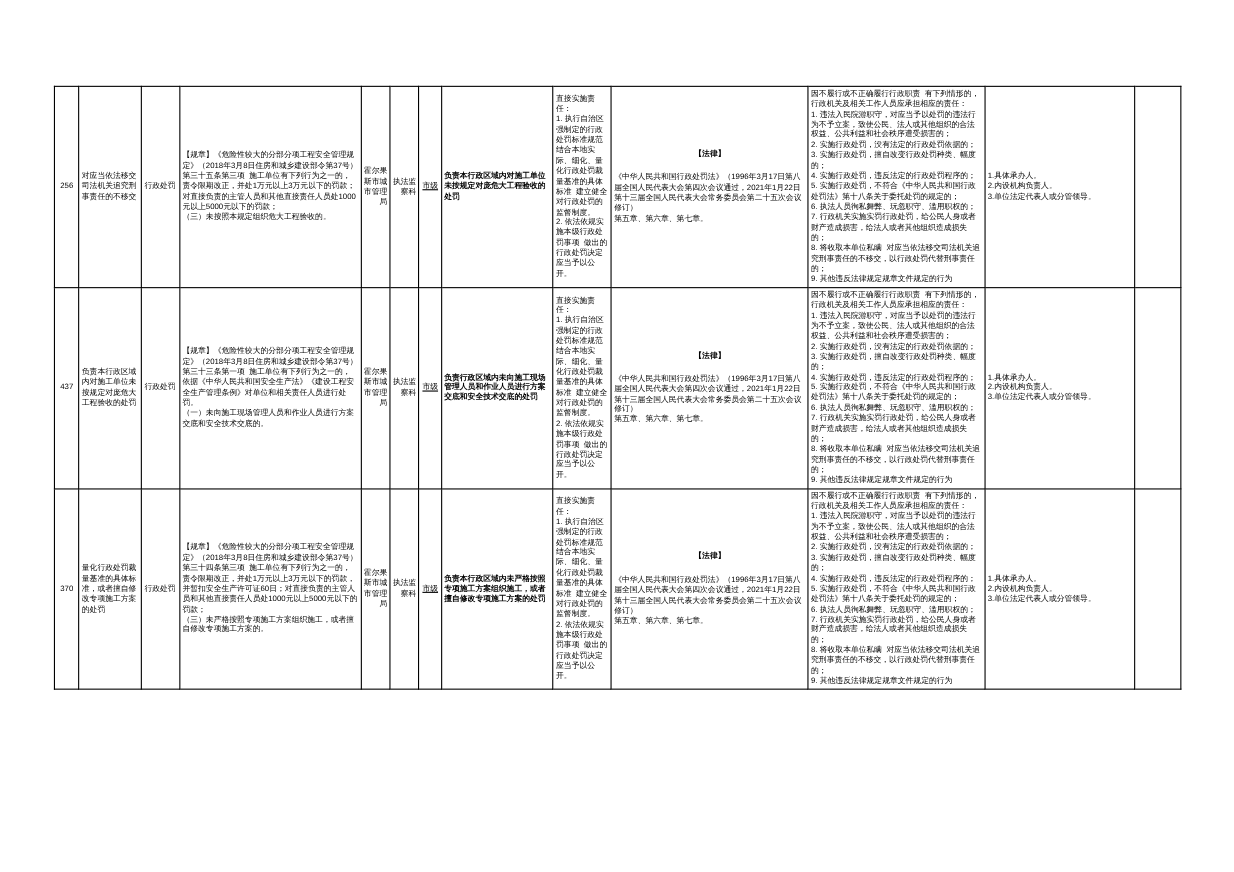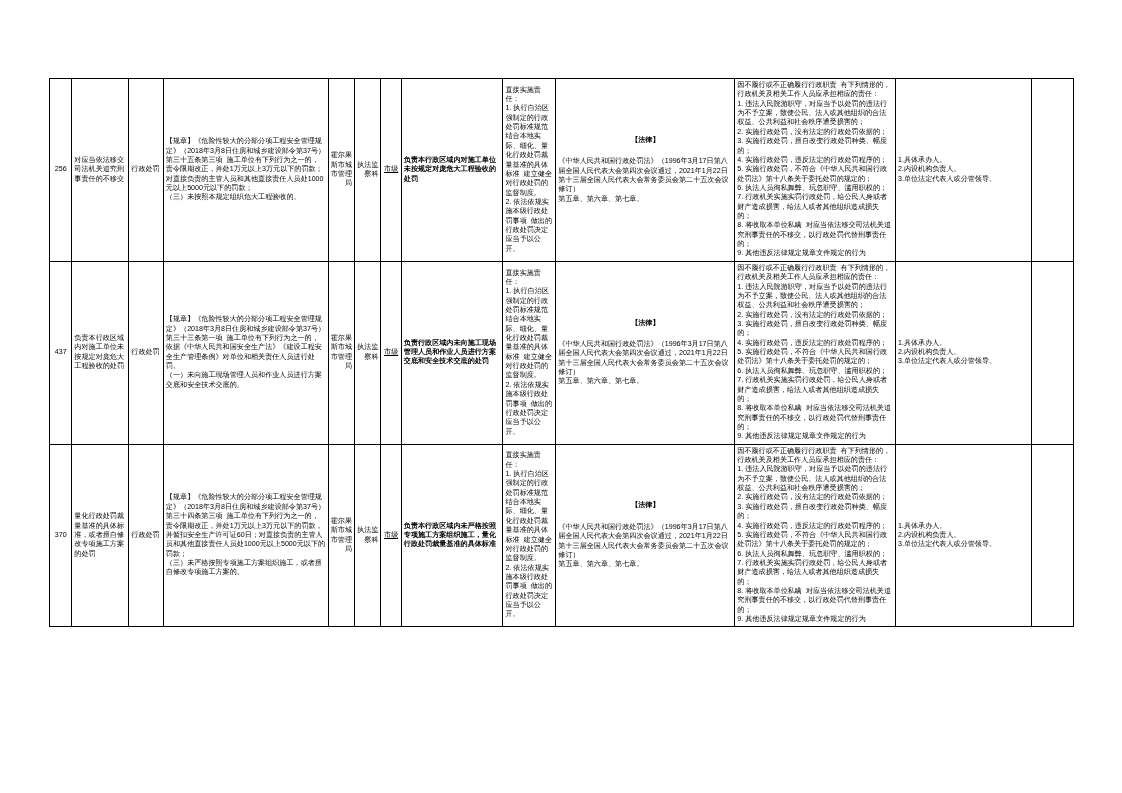--- a/index.html
+++ b/index.html
@@ -191,21 +191,21 @@
     <tr>
       <td class="c-num">370</td>
       <td class="c-item">量化行政处罚裁量基准的具体标准，或者擅自修改专项施工方案的处罚</td>
       <td class="c-type">行政处罚</td>
       <td class="c-basis" style="white-space:pre-wrap">【规章】《危险性较大的分部分项工程安全管理规定》（2018年3月8日住房和城乡建设部令第37号）
 第三十四条第三项  施工单位有下列行为之一的，责令限期改正，并处1万元以上3万元以下的罚款，并暂扣安全生产许可证60日；对直接负责的主管人员和其他直接责任人员处1000元以上5000元以下的罚款；
 （三）未严格按照专项施工方案组织施工，或者擅自修改专项施工方案的。</td>
       <td class="c-org">霍尔果斯市城市管理局</td>
       <td class="c-org">执法监察科</td>
       <td class="c-level">市级</td>
-      <td class="c-duty">负责本行政区域内未严格按照专项施工方案组织施工，量化行政处罚裁量基准的具体标准</td>
+      <td class="c-duty">负责本行政区域内未严格按照专项施工方案组织施工，或者擅自修改专项施工方案的处罚</td>
       <td class="c-remark" style="white-space:pre-wrap">直接实施责任：
 1. 执行自治区强制定的行政处罚标准规范  结合本地实际、细化、量化行政处罚裁量基准的具体标准  建立健全对行政处罚的监督制度。
 2. 依法依规实施本级行政处罚事项  做出的行政处罚决定应当予以公开。</td>
       <td class="c-legal">
         <span style="font-weight:bold">【法律】</span><span class="legal-body" style="white-space:pre-wrap">《中华人民共和国行政处罚法》（1996年3月17日第八届全国人民代表大会第四次会议通过，2021年1月22日第十三届全国人民代表大会常务委员会第二十五次会议修订）
 第五章、第六章、第七章。</span>
       </td>
       <td class="c-resp" style="white-space:pre-wrap">因不履行或不正确履行行政职责  有下列情形的，行政机关及相关工作人员应承担相应的责任：
 1. 违法入民院游职守，对应当予以处罚的违法行为不予立案，致使公民、法人或其他组织的合法权益、公共利益和社会秩序遭受损害的；
 2. 实施行政处罚，没有法定的行政处罚依据的；

